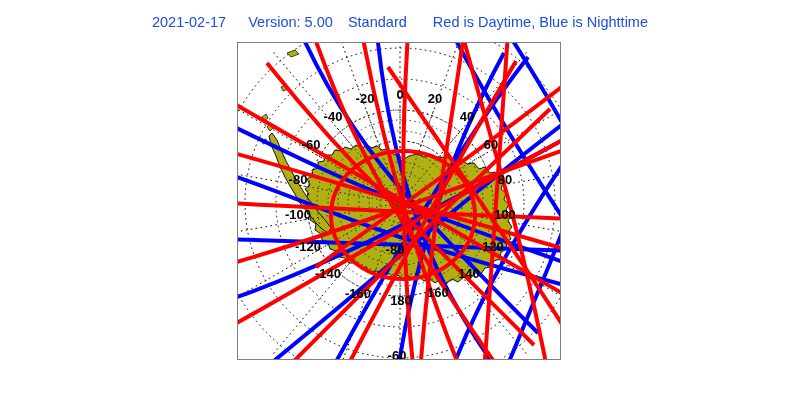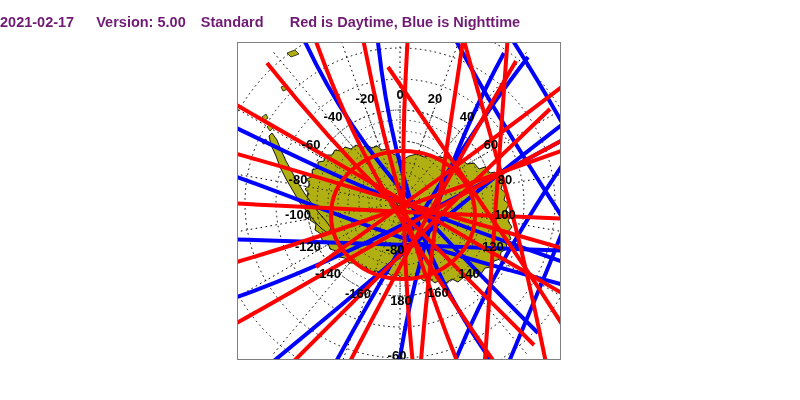--- a/index.html
+++ b/index.html
@@ -15,24 +15,24 @@
     width: 800px;
     height: 400px;
     background: #ffffff;
     font-family: "Liberation Sans", sans-serif;
   }
   #title-bar {
     position: absolute;
     left: 0;
     top: 14px;
     width: 800px;
-    text-align: left;
+    text-align: center;
     font-size: 14.5px;
-    font-weight: bold;
-    color: #701a75;
+    font-weight: normal;
+    color: #1d4ed8;
     letter-spacing: 0px;
     white-space: nowrap;
   }
   #title-bar span { display: inline-block; }
   .t-gap-sm { width: 14px; }
   .t-gap-md { width: 7px; }
   .t-gap-lg { width: 18px; }
 
   #map-frame {
     position: absolute;

